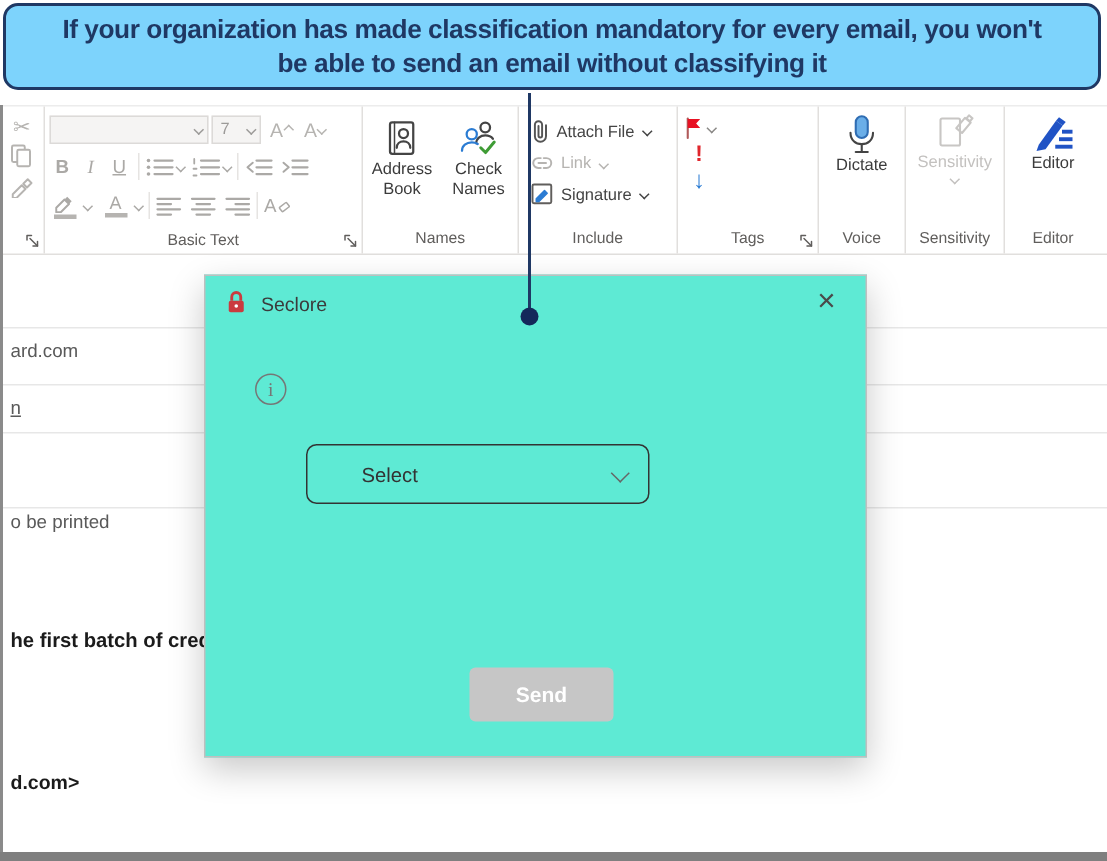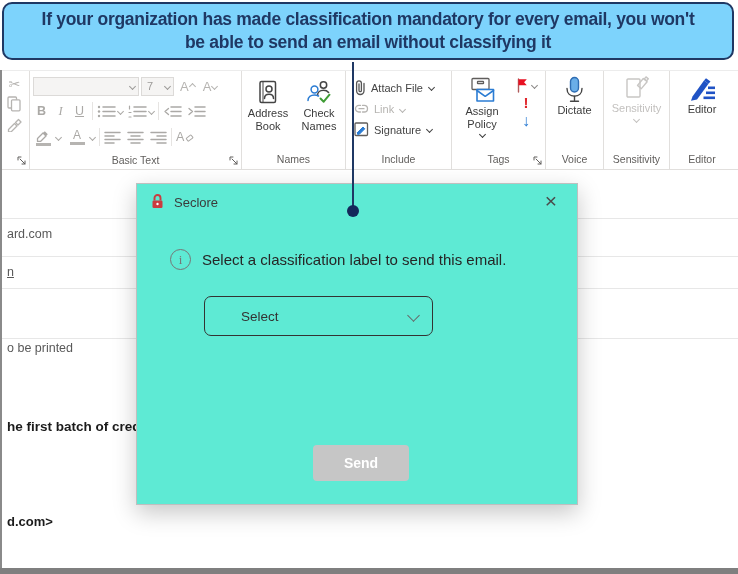--- a/index.html
+++ b/index.html
@@ -332,34 +332,20 @@
             <span class="chv"></span>
         </div>
       </div>
       <div class="rg-label">
         <span>Include</span>
       </div>
     </div>
 
     <div class="rgroup g-tags">
       <div class="rg-content">
-        <div class="tag-main">
-          <span>
-            <svg width="30" height="29" viewBox="0 0 30 29" class="icn">
-                <rect x="5" y="2.5" width="17" height="11" rx="1" style="color:#605e5c" stroke="currentColor"></rect>
-                <rect x="10.5" y="5.5" width="6" height="2.2" rx="0.5" style="color:#605e5c" stroke="currentColor"></rect>
-                <rect x="10" y="13.5" width="16.5" height="11.5" fill="#fff" stroke="#2b7cd3" stroke-width="1.6"></rect>
-                <path d="M10 14.5l8.2 5.8 8.3-5.8" stroke="#2b7cd3" stroke-width="1.6"></path>
-              </svg>
-          </span>
-          <span style="display:flex;align-items:center;gap:3px;flex-direction:column">
-            <span style="width:48px">Assign Policy</span>
-          </span>
-          <span class="chv" style="width:4px;height:4px;margin-top:1px"></span>
-        </div>
         <div class="tag-col">
           <span class="flagrow">
             <span>
               <svg width="12" height="15" viewBox="0 0 12 15" class="icn">
                   <path d="M2.5 1v13" stroke="#b05a5a" stroke-width="1.4"></path>
                   <path d="M2.5 1.3h8.3l-2.7 3 2.7 3H2.5z" fill="#e81123" stroke="none"></path>
                 </svg>
             </span>
             <span class="chv" style="width:4px;height:4px"></span>
           </span>
@@ -459,21 +445,20 @@
       <svg width="15" height="17" viewBox="0 0 15 17">
           <path d="M4.5 7.5V5a3 3 0 0 1 6 0v2.5" fill="none" stroke="#ca3b3f" stroke-width="1.9"></path>
           <rect x="2.5" y="7.5" width="10" height="7.6" rx="1.3" fill="#ca3b3f"></rect>
           <circle cx="7.5" cy="11" r="1.2" fill="#fff"></circle>
         </svg>
     </span>
     <span class="dlg-title">Seclore</span>
     <span class="dlg-close">×</span>
 
     <span class="info-circ">i</span>
-    <span class="dlg-msg">Select a classification label to send this email.</span>
 
     <div class="select-box">
       <span class="sel-text">Select</span>
       <span class="sel-chv"></span>
     </div>
 
     <button class="send-btn">Send</button>
   </div>
 
 </div>

